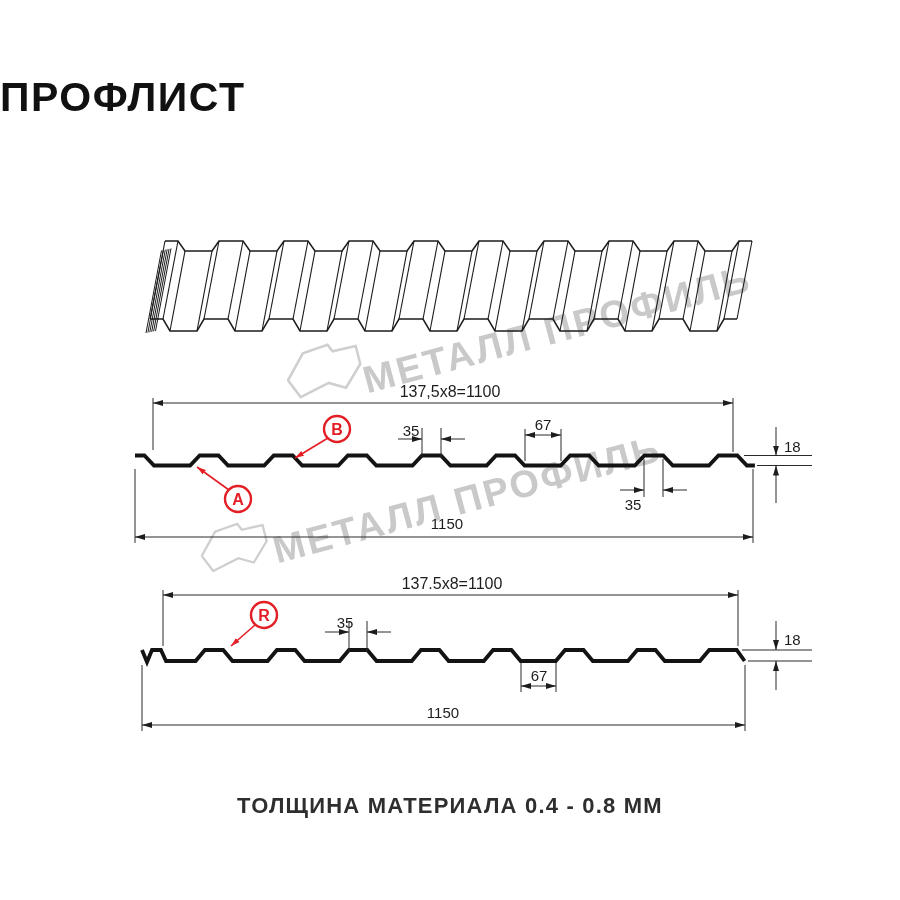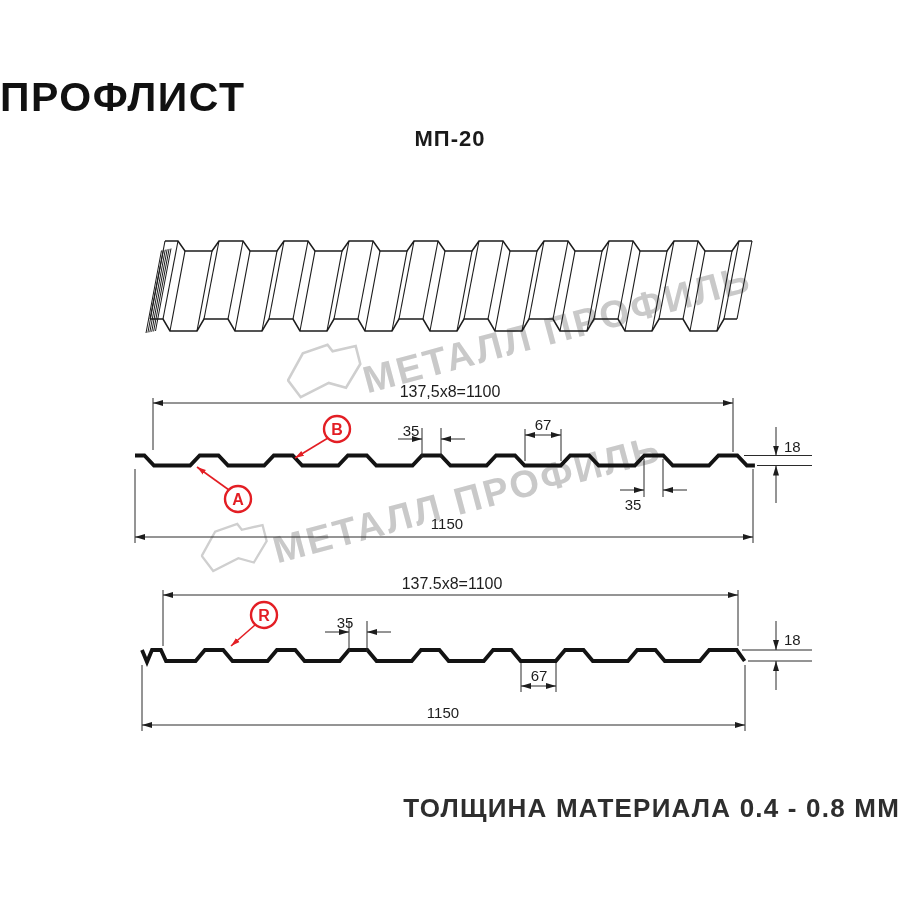--- a/index.html
+++ b/index.html
@@ -2,38 +2,37 @@
 <html><head>
 <meta charset="utf-8">
 <style>
   html,body{margin:0;padding:0;background:#ffffff;}
   .page{position:relative;width:900px;height:900px;background:#fff;overflow:hidden;
         font-family:"Liberation Sans",sans-serif;}
   .title{position:absolute;left:0;top:74px;width:900px;text-align:left;
          font-size:41px;font-weight:800;letter-spacing:1.5px;color:#111;z-index:3;}
   .subtitle{position:absolute;left:0;top:126px;width:900px;text-align:center;
          font-size:22px;font-weight:600;letter-spacing:1px;color:#1a1a1a;z-index:3;}
-  .footer{position:absolute;left:0;top:793px;width:900px;text-align:right;
-         font-size:26px;font-weight:700;letter-spacing:1.2px;color:#2e2e2e;z-index:3;}
+  .footer{position:absolute;left:0;top:793px;width:900px;text-align:center;
+         font-size:22px;font-weight:700;letter-spacing:1.2px;color:#2e2e2e;z-index:3;}
   .wm-text{position:absolute;font-size:38px;font-weight:800;letter-spacing:2.5px;
          color:#c9c9c9;white-space:nowrap;transform:rotate(-15deg);
          transform-origin:0 50%;line-height:38px;z-index:1;}
   .wm-logo{position:absolute;z-index:1;transform:rotate(-8deg);}
   svg.diagram{position:absolute;left:0;top:0;z-index:2;}
   .dim{font-size:15px;fill:#1d1d1d;}
   .dimbig{font-size:16px;fill:#1d1d1d;}
   .redlbl{font-size:16px;font-weight:700;fill:#e31e24;}
 </style>
 </head>
 <body>
 
 <div class="page">
 
   <div class="title">ПРОФЛИСТ</div>
-  <div class="subtitle">МП-20</div>
 
   <svg class="wm-logo" style="left:286px;top:342px;" width="78" height="58" viewBox="0 0 76 50">
     <polygon points="1,29 19,5 44,0 48,7 71,5 73,23 56,44 40,37 11,47" fill="none" stroke="#cfcfcf" stroke-width="2.5"></polygon>
   </svg>
   <div class="wm-text" style="left:364px;top:362px;">МЕТАЛЛ ПРОФИЛЬ</div>
 
   <svg class="wm-logo" style="left:200px;top:520px;" width="70" height="55" viewBox="0 0 76 50">
     <polygon points="1,29 19,5 44,0 48,7 71,5 73,23 56,44 40,37 11,47" fill="none" stroke="#cfcfcf" stroke-width="2.5"></polygon>
   </svg>
   <div class="wm-text" style="left:274px;top:532px;">МЕТАЛЛ ПРОФИЛЬ</div>

